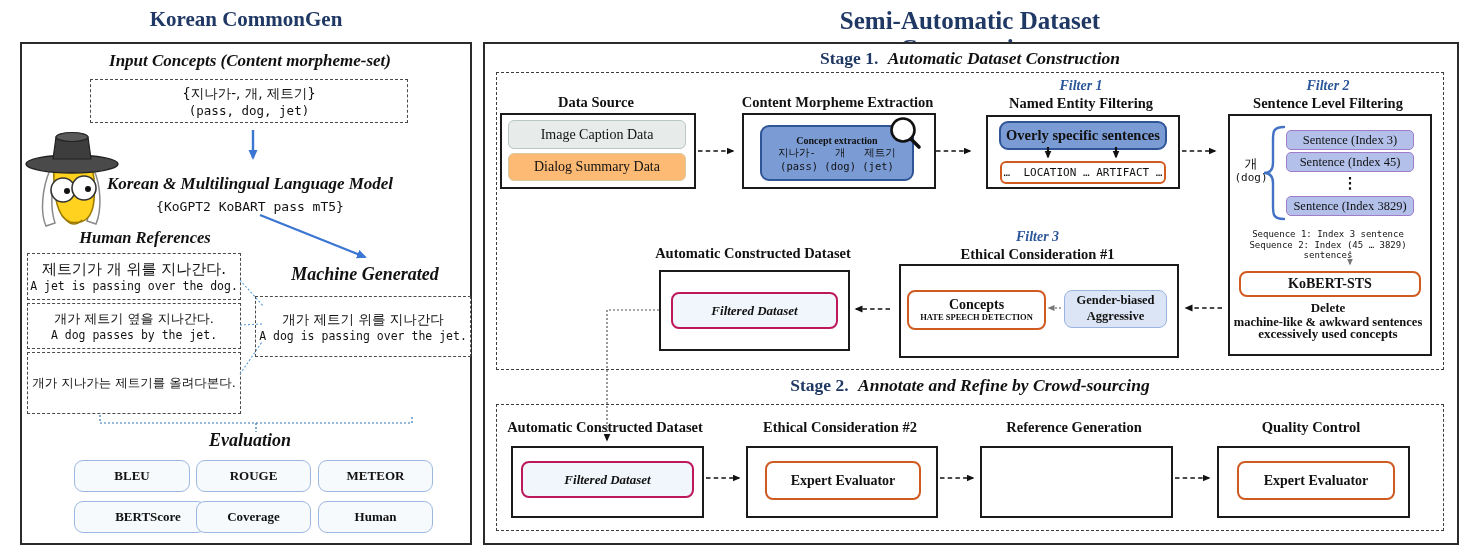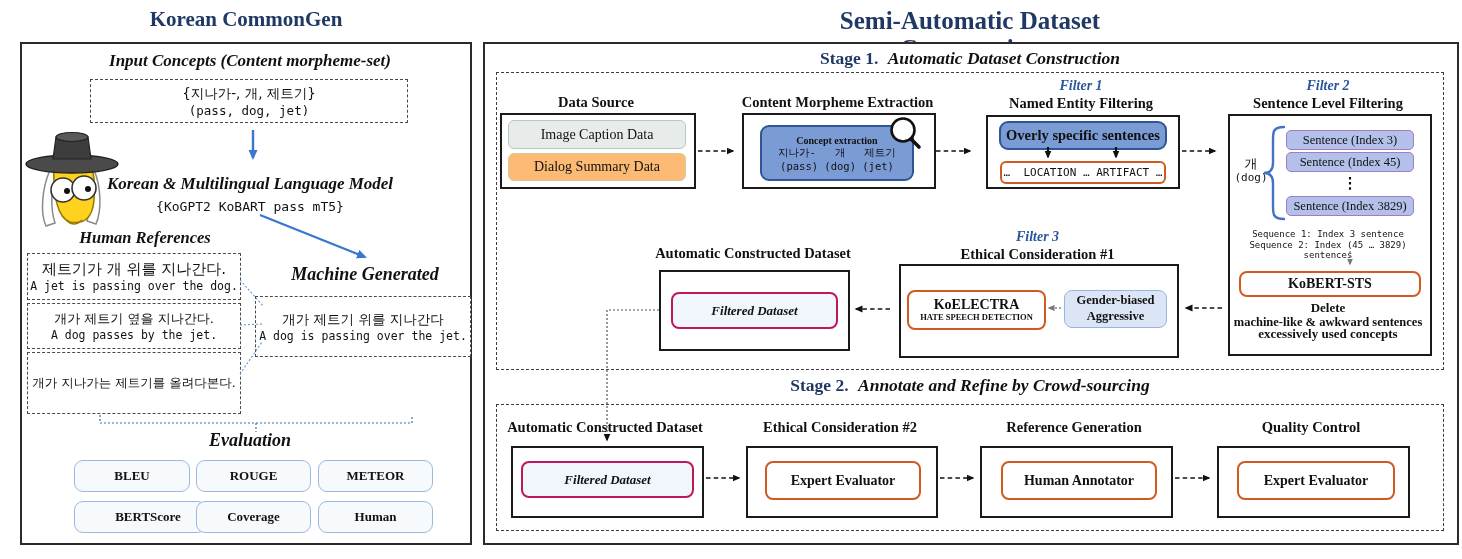--- a/index.html
+++ b/index.html
@@ -170,21 +170,21 @@
   <div class="abs ser b ctr" style="left:653px;top:245px;width:200px;font-size:14.5px;">Automatic Constructed Dataset</div>
   <div class="abs solidbox" style="left:659px;top:270px;width:187px;height:77px;"></div>
   <div class="abs ltbluebox flexc ser b" style="left:671px;top:292px;width:163px;height:33px;font-size:13px;">
     <span>Filtered Dataset</span>
     </div>
 
   <div class="abs ser b i ctr fblue" style="left:940px;top:229px;width:195px;font-size:14px;">Filter 3</div>
   <div class="abs ser b ctr" style="left:940px;top:246px;width:195px;font-size:14.5px;">Ethical Consideration #1</div>
   <div class="abs solidbox" style="left:899px;top:264px;width:276px;height:90px;"></div>
   <div class="abs orangebox flexc" style="left:907px;top:290px;width:135px;height:36px;line-height:1.15;">
-    <div class="ser b" style="font-size:14px;">KoELECTRA</div>
+    <div class="ser b" style="font-size:14px;">Concepts</div>
     <div class="ser b" style="font-size:8.5px;">HATE SPEECH DETECTION</div>
   </div>
   <div class="abs genderbox flexc" style="left:1064px;top:290px;width:101px;height:36px;line-height:1.25;">
     <div class="ser b" style="font-size:12.5px;">Gender-biased</div>
     <div class="ser b" style="font-size:12.5px;">Aggressive</div>
   </div>
 
   <div class="abs ctr" style="left:670px;top:375px;width:600px;font-size:17.5px;">
     <span class="ser b navy">Stage 2.</span>
     <span class="ser b i" style="margin-left:5px;">Annotate and Refine by Crowd-sourcing</span>
@@ -199,23 +199,20 @@
     </div>
 
   <div class="abs ser b ctr" style="left:740px;top:419px;width:200px;font-size:14.5px;">Ethical Consideration #2</div>
   <div class="abs solidbox" style="left:746px;top:446px;width:188px;height:68px;"></div>
   <div class="abs orangebox flexc ser b" style="left:765px;top:461px;width:152px;height:35px;font-size:14px;">
     <span>Expert Evaluator</span>
     </div>
 
   <div class="abs ser b ctr" style="left:974px;top:419px;width:200px;font-size:14.5px;">Reference Generation</div>
   <div class="abs solidbox" style="left:980px;top:446px;width:189px;height:68px;"></div>
-  <div class="abs orangebox flexc ser b" style="left:1001px;top:461px;width:152px;height:35px;font-size:14px;">
-    <span>Human Annotator</span>
-    </div>
 
   <div class="abs ser b ctr" style="left:1211px;top:419px;width:200px;font-size:14.5px;">Quality Control</div>
   <div class="abs solidbox" style="left:1217px;top:446px;width:189px;height:68px;"></div>
   <div class="abs orangebox flexc ser b" style="left:1237px;top:461px;width:154px;height:35px;font-size:14px;">
     <span>Expert Evaluator</span>
     </div>
 
   <svg class="abs" style="left:0;top:0;pointer-events:none;" width="1462" height="559" viewBox="0 0 1462 559">
     <defs>
       <marker id="ab" markerWidth="9" markerHeight="8" refX="6.5" refY="3.5" orient="auto" markerUnits="userSpaceOnUse">

